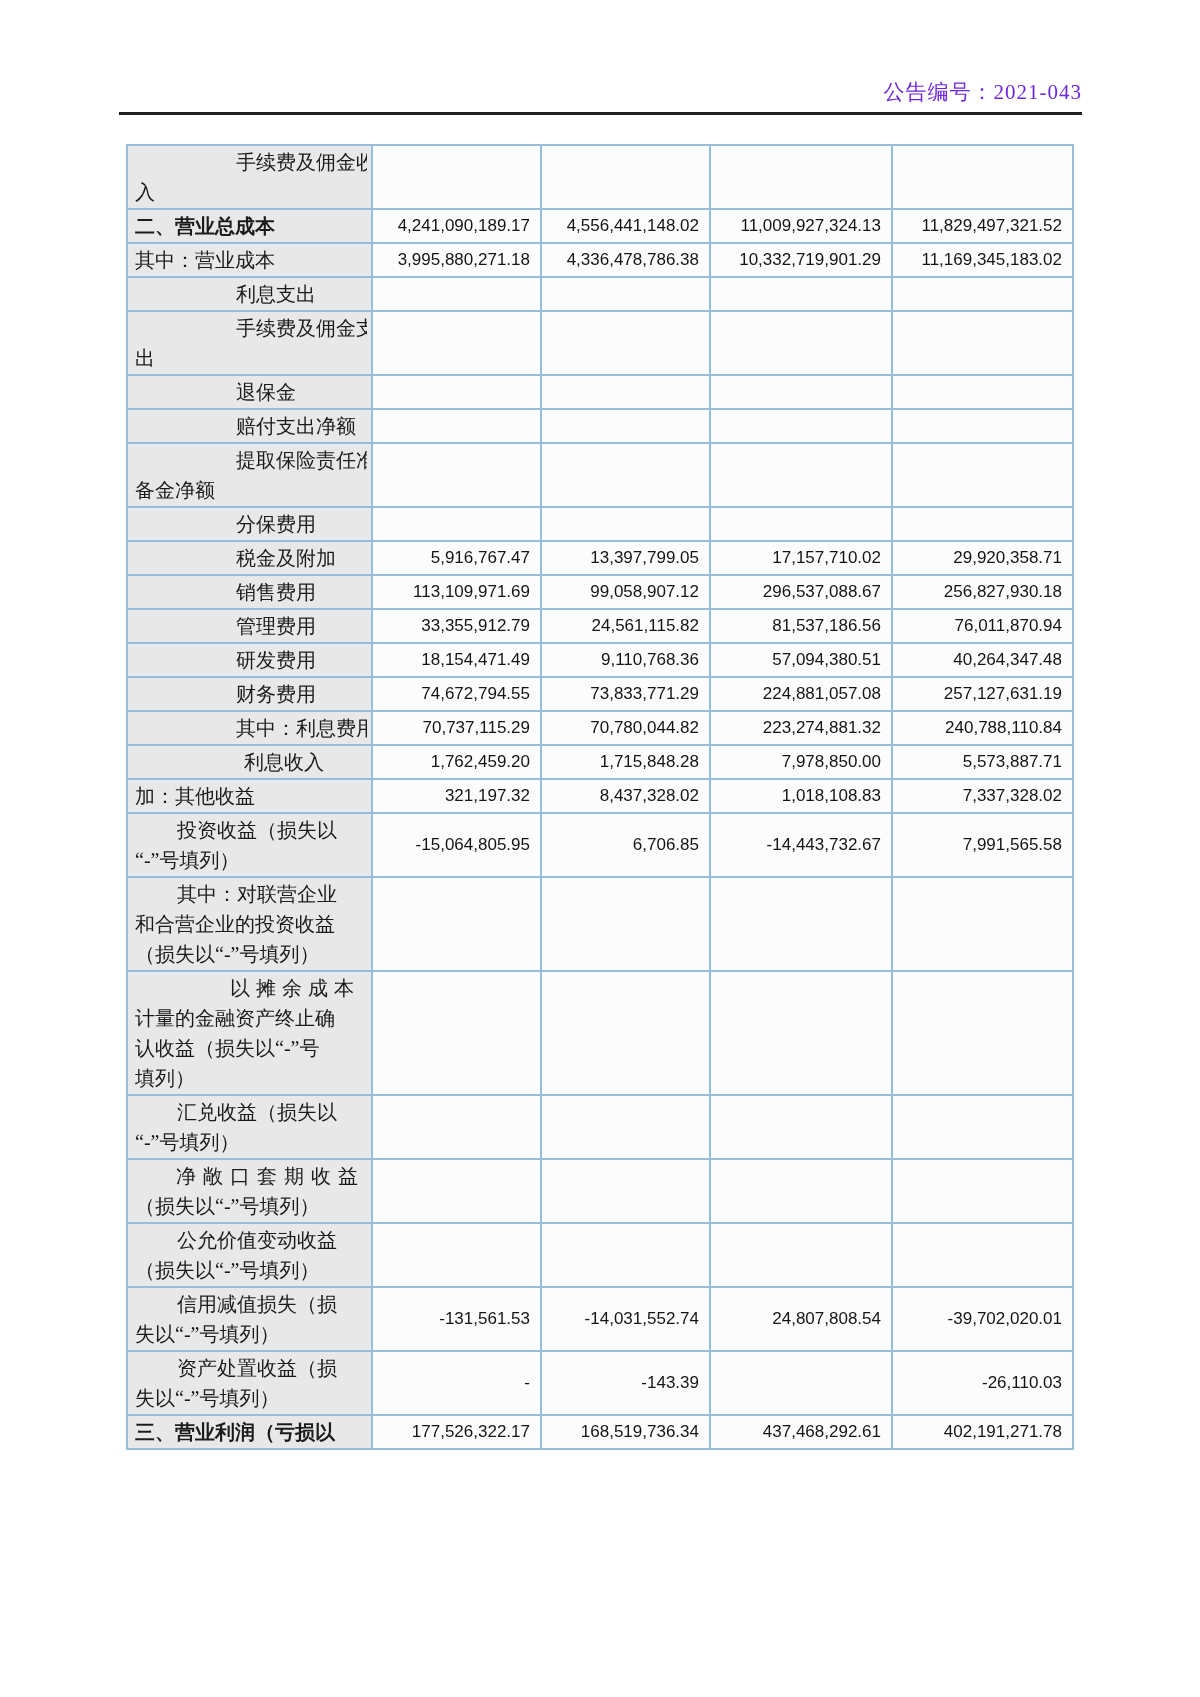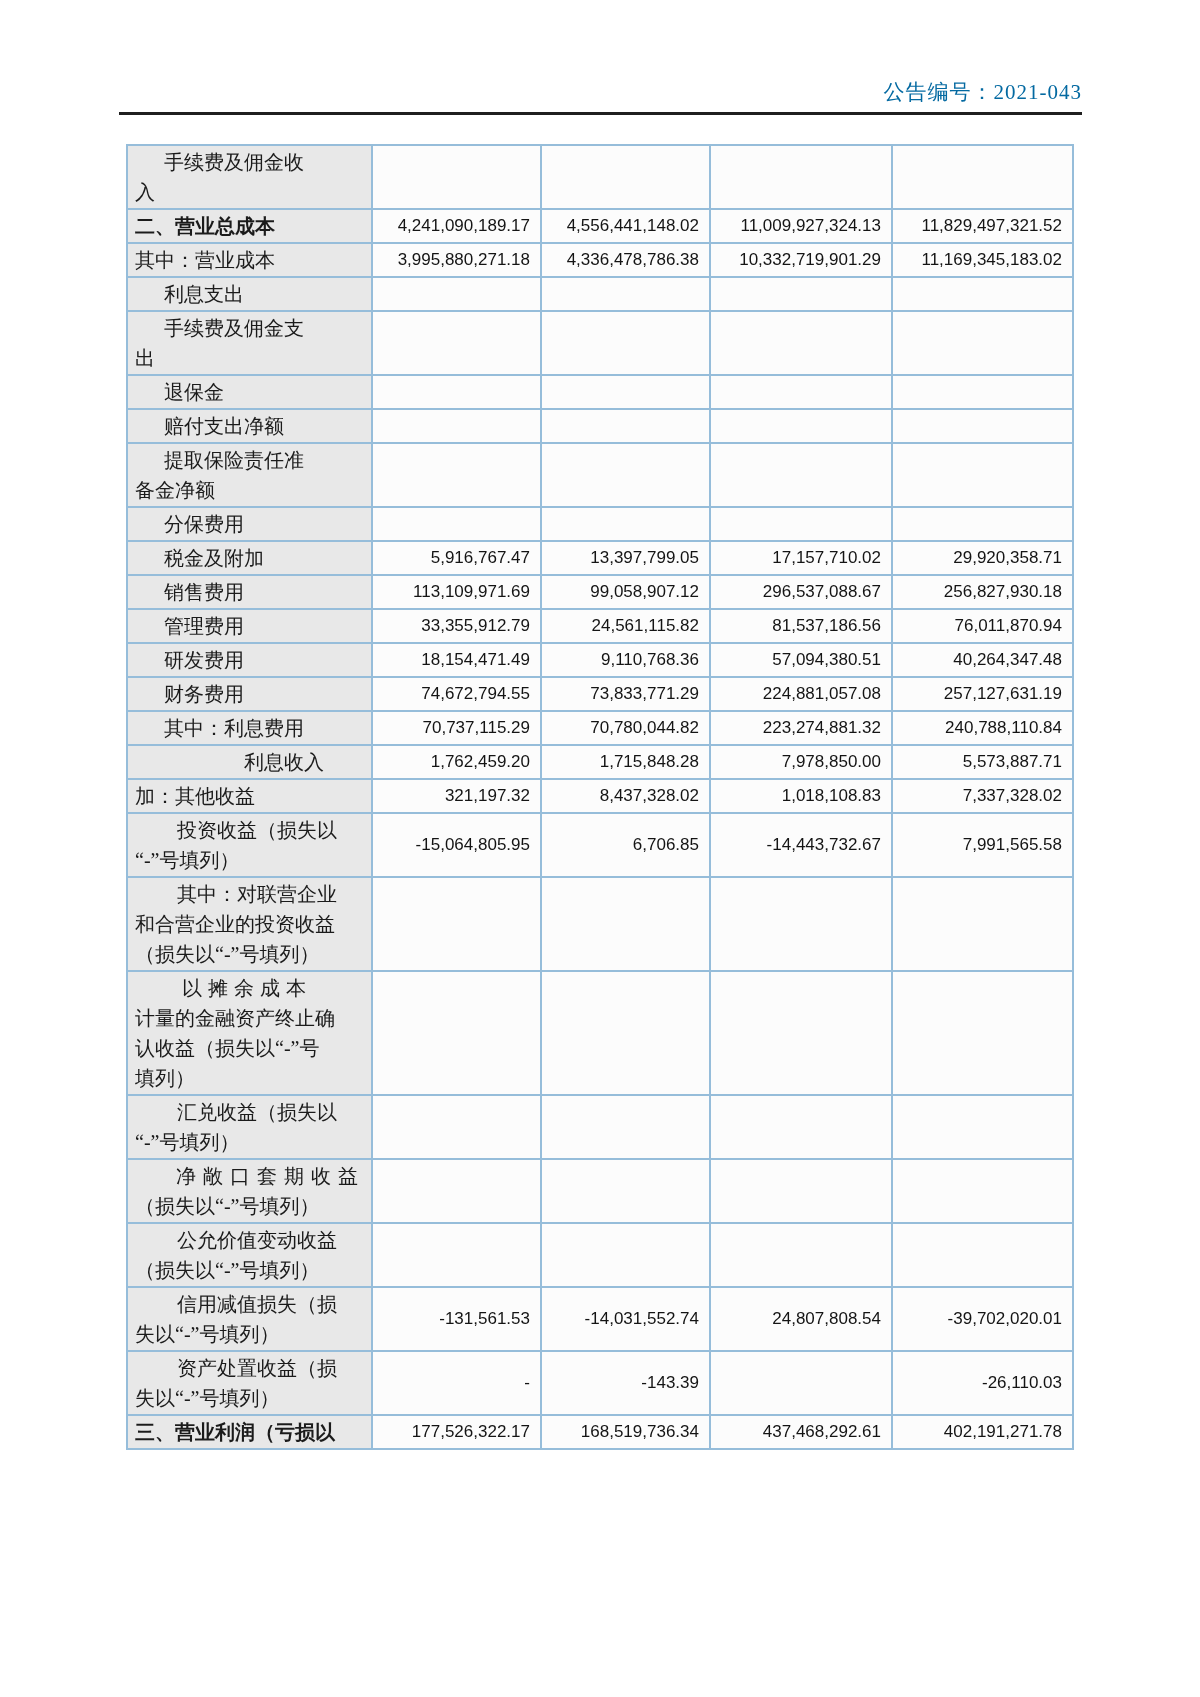--- a/index.html
+++ b/index.html
@@ -17,21 +17,21 @@
     background:#ffffff;
     overflow:hidden;
     font-family:"Liberation Serif","DejaVu Serif",serif;
     color:var(--ink);
   }
   .header-line{
     position:absolute;
     top:78px;right:118px;
     font-size:21px;
     letter-spacing:1px;
-    color:#0369a1;
+    color:#6d28d9;
     white-space:nowrap;
   }
   .header-rule{
     position:absolute;
     left:119px;top:112px;
     width:963px;height:3px;
     background:var(--rule);
   }
   table.fin{
     position:absolute;
@@ -60,23 +60,23 @@
     white-space:nowrap;
   }
   .ln{
     line-height:30px;
     white-space:nowrap;
     overflow:hidden;
   }
   .ln.flush{padding-left:7px;}
   .ln.sub{padding-left:49px;}
   .ln.subsp{padding-left:48px;letter-spacing:7px;}
-  .ln.item{padding-left:36px;}
+  .ln.item{padding-left:108px;}
   .ln.deep{padding-left:116px;}
-  .ln.amort{padding-left:54px;letter-spacing:6px;}
+  .ln.amort{padding-left:102px;letter-spacing:6px;}
 </style>
 </head>
 <body>
 
 <div class="page">
   <div class="header-line">公告编号：2021-043</div>
   <div class="header-rule"></div>
 
   <table class="fin">
     <colgroup>

